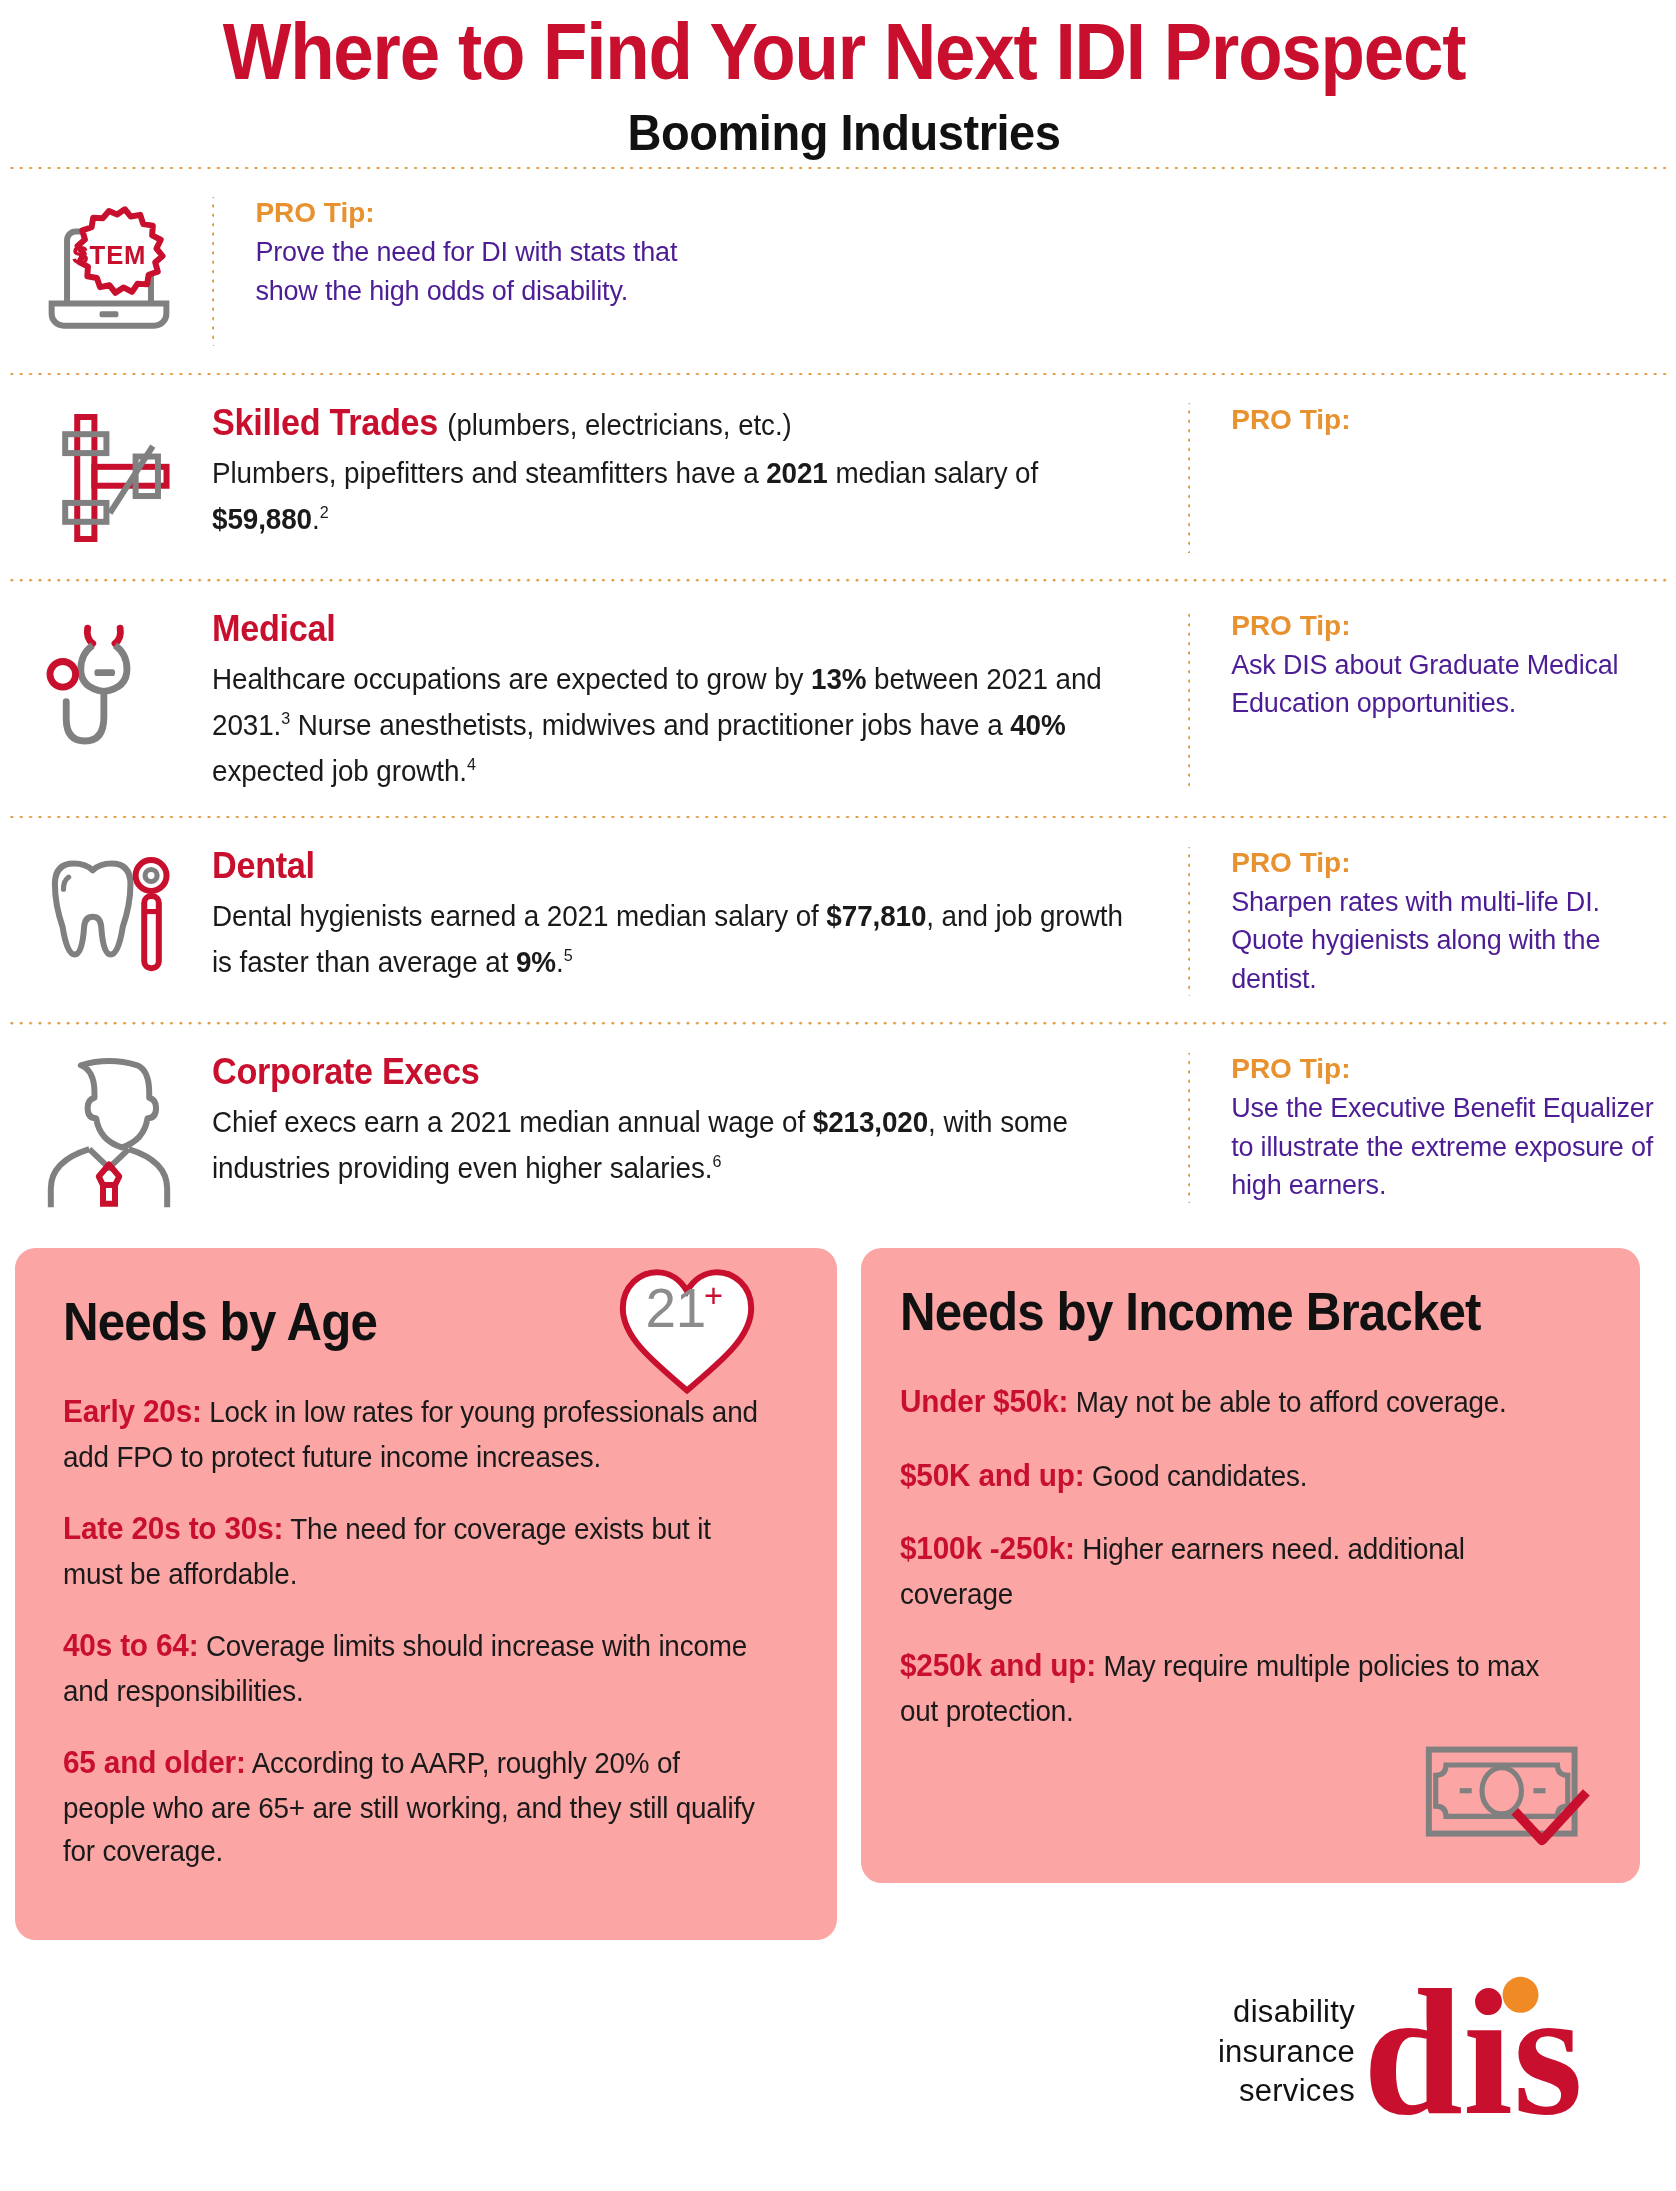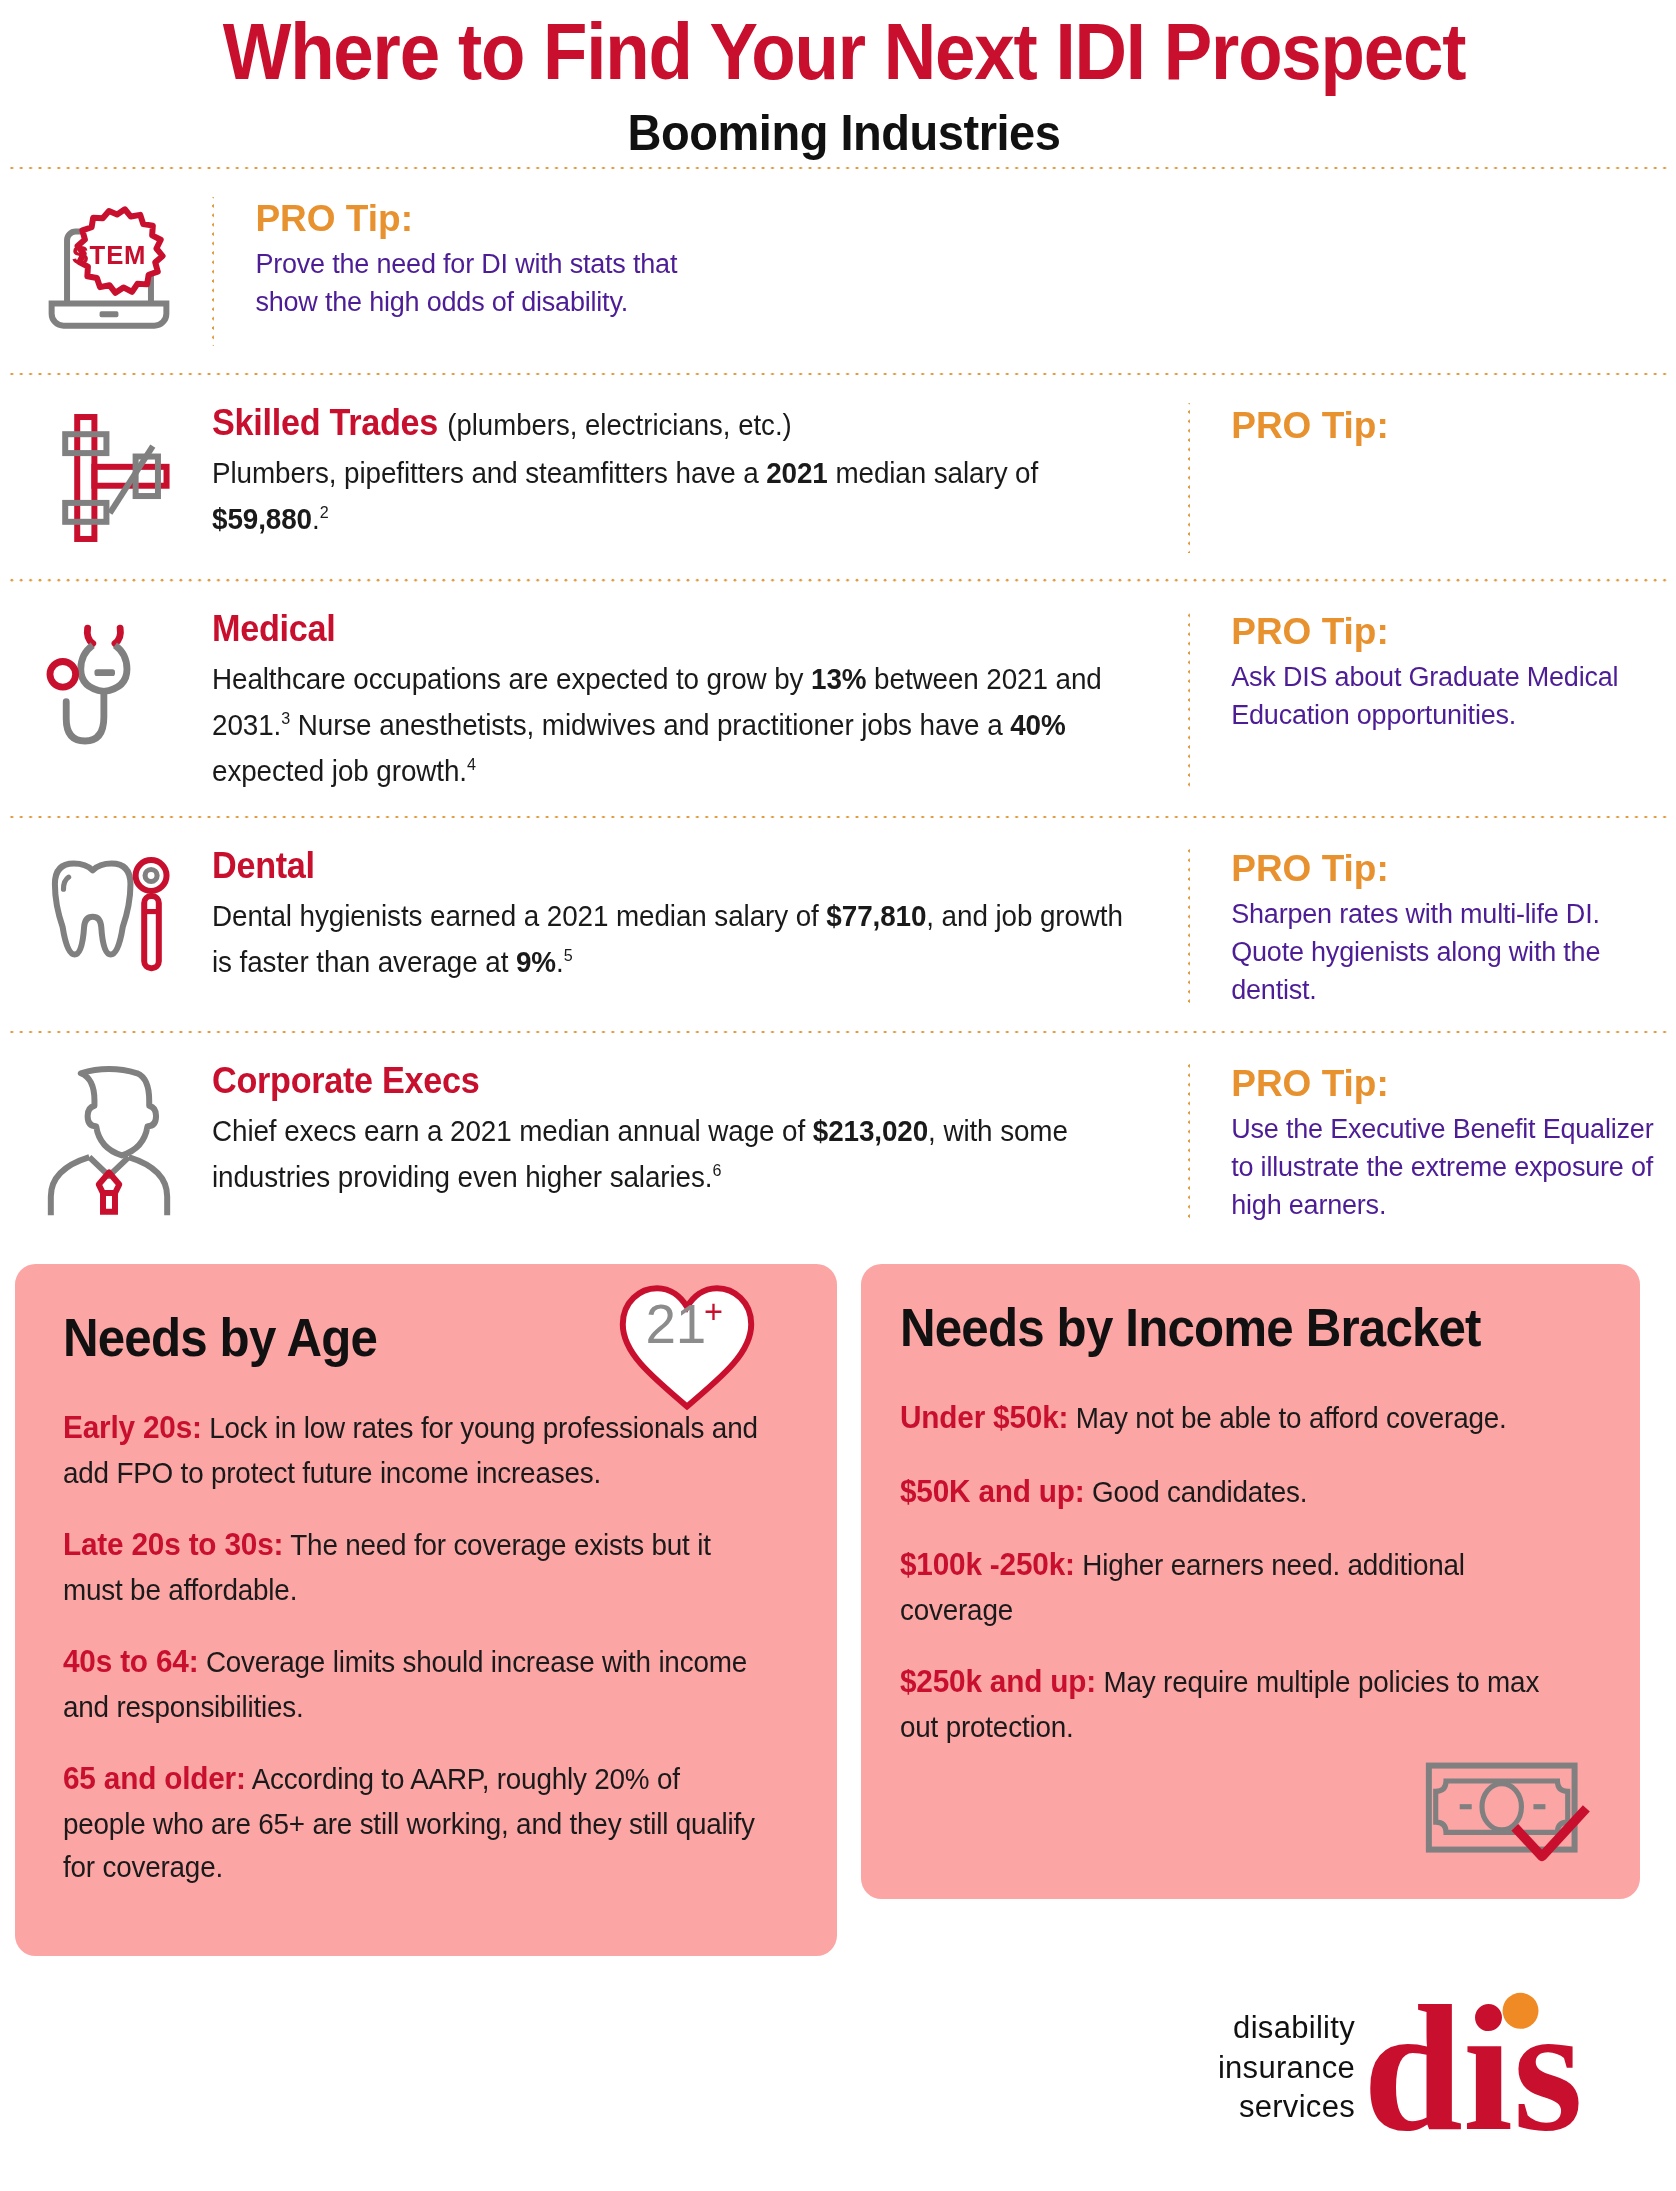--- a/index.html
+++ b/index.html
@@ -105,21 +105,21 @@
     color: #1a1a1a;
     line-height: 1.58;
     letter-spacing: -0.1px;
     transform: scaleX(0.96);
     transform-origin: left center;
   }
   .cat-body b { font-weight: 700; }
   sup { font-size: 0.58em; vertical-align: super; line-height: 0; }
 
   .tip-label {
-    font-size: 37px;
+    font-size: 28px;
     font-weight: 700;
     color: #E8912F;
     line-height: 1.3;
     margin-bottom: 1.7px;
   }
   .tip-text {
     font-size: 27px;
     color: #4c1d95;
     line-height: 1.42;
     letter-spacing: -0.2px;

